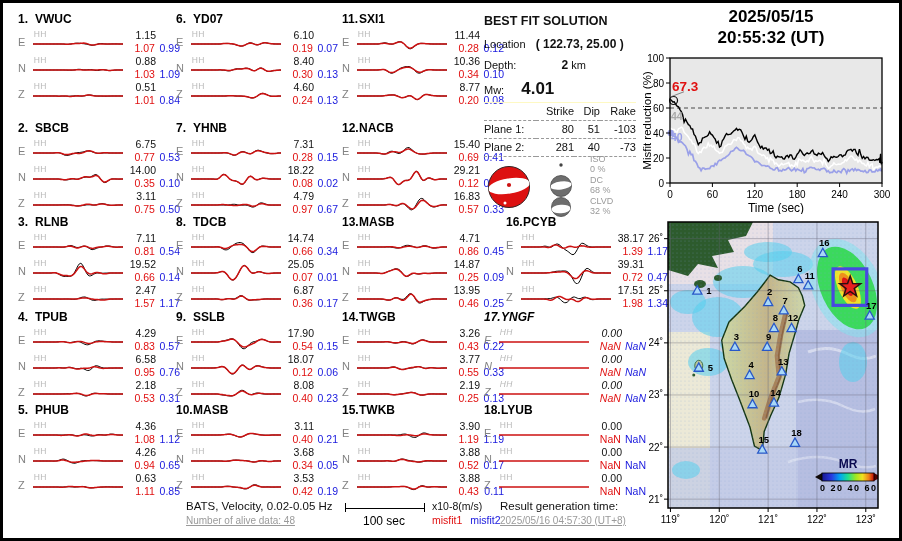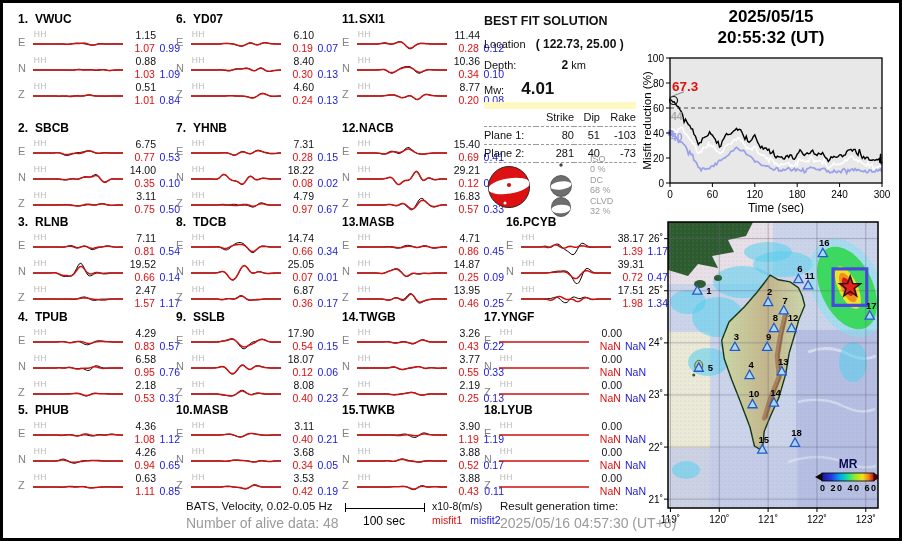--- a/index.html
+++ b/index.html
@@ -22,34 +22,34 @@
   .m2{width:26px;text-align:right;}
   
   #bestfit{position:absolute;left:484px;top:14px;width:158px;font-size:11px;color:#111;}
   #bestfit .bf-title{font-size:12.5px;font-weight:bold;margin-bottom:9px;}
   .bf-row{margin-bottom:7px;}
   .bf-val{font-weight:bold;font-size:12px;}
   .mw-val{font-weight:bold;font-size:17px;margin-left:14px;}
   table.sdr{border-collapse:collapse;font-size:11px;margin-top:2px;width:152px;}
   table.sdr td,table.sdr th{padding:2px 0 3px 0;text-align:right;font-weight:normal;}
   table.sdr td:first-child,table.sdr th:first-child{text-align:left;}
-  tr.hline td, tr.hline th{border-top:7px solid #fef9c3;}
+  tr.hline td, tr.hline th{border-top:1px solid #fef9c3;}
   tr.dline td{border-top:1px dashed #999;}
   .dbot{border-bottom:1px dashed #999;}
   .mech-row{position:absolute;left:2px;top:124px;display:flex;}
   .decomp{margin-left:16px;}
   .decomp-item{display:flex;align-items:center;height:21px;}
   .decomp-ic{width:26px;display:flex;justify-content:center;}
   .decomp-label{font-size:9px;color:#9a9a9a;line-height:9.5px;margin-left:16px;}
   
   #rtitle{position:absolute;left:640px;top:6px;width:262px;text-align:center;
     font-size:17px;font-weight:bold;color:#000;line-height:21px;}
   
   .foot-b{font-size:11.5px;color:#111;}
-  .foot-g{font-size:14px;color:#9a9a9a;}
+  .foot-g{font-size:10px;color:#9a9a9a;text-decoration:underline;}
   #sbar{position:absolute;left:345px;top:503px;width:78px;height:9px;
     border-left:1.4px solid #000;border-right:1.4px solid #000;}
   #sbar div{height:5px;border-bottom:1.4px solid #000;}
   #sbarlab{position:absolute;left:345px;top:514px;width:78px;text-align:center;font-size:12px;color:#000;}
   #units{position:absolute;left:432px;top:500px;font-size:10.5px;color:#111;}
   #mlegend{position:absolute;left:432px;top:514px;font-size:10.5px;}
 </style>
 </head>
 <body>
 
@@ -913,21 +913,21 @@
         </div>
         <div class="vals">
           <div class="amp">17.51</div>
           <div class="mrow">
             <span class="m1" style="color: rgb(224, 16, 16);">1.98</span>
             <span class="m2" style="color: rgb(24, 24, 221);">1.34</span>
           </div>
         </div>
       </div>
     </div>
-    <div class="station" style="left: 484px; top: 310px;">
+    <div class="station" style="left: 484px; top: 310px; font-style: italic;">
       <div class="st-h"><span class="num">17.</span><span>YNGF</span></div>
       <div class="trow">
         <span class="comp">E</span>
         <div class="tr-wrap">
           <span class="chan">HH</span>
           <svg width="94" height="26">
             <path d="M2,15 H92" fill="none" stroke="#cc1111" stroke-width="1.5"></path>
           </svg>
         </div>
         <div class="vals">

